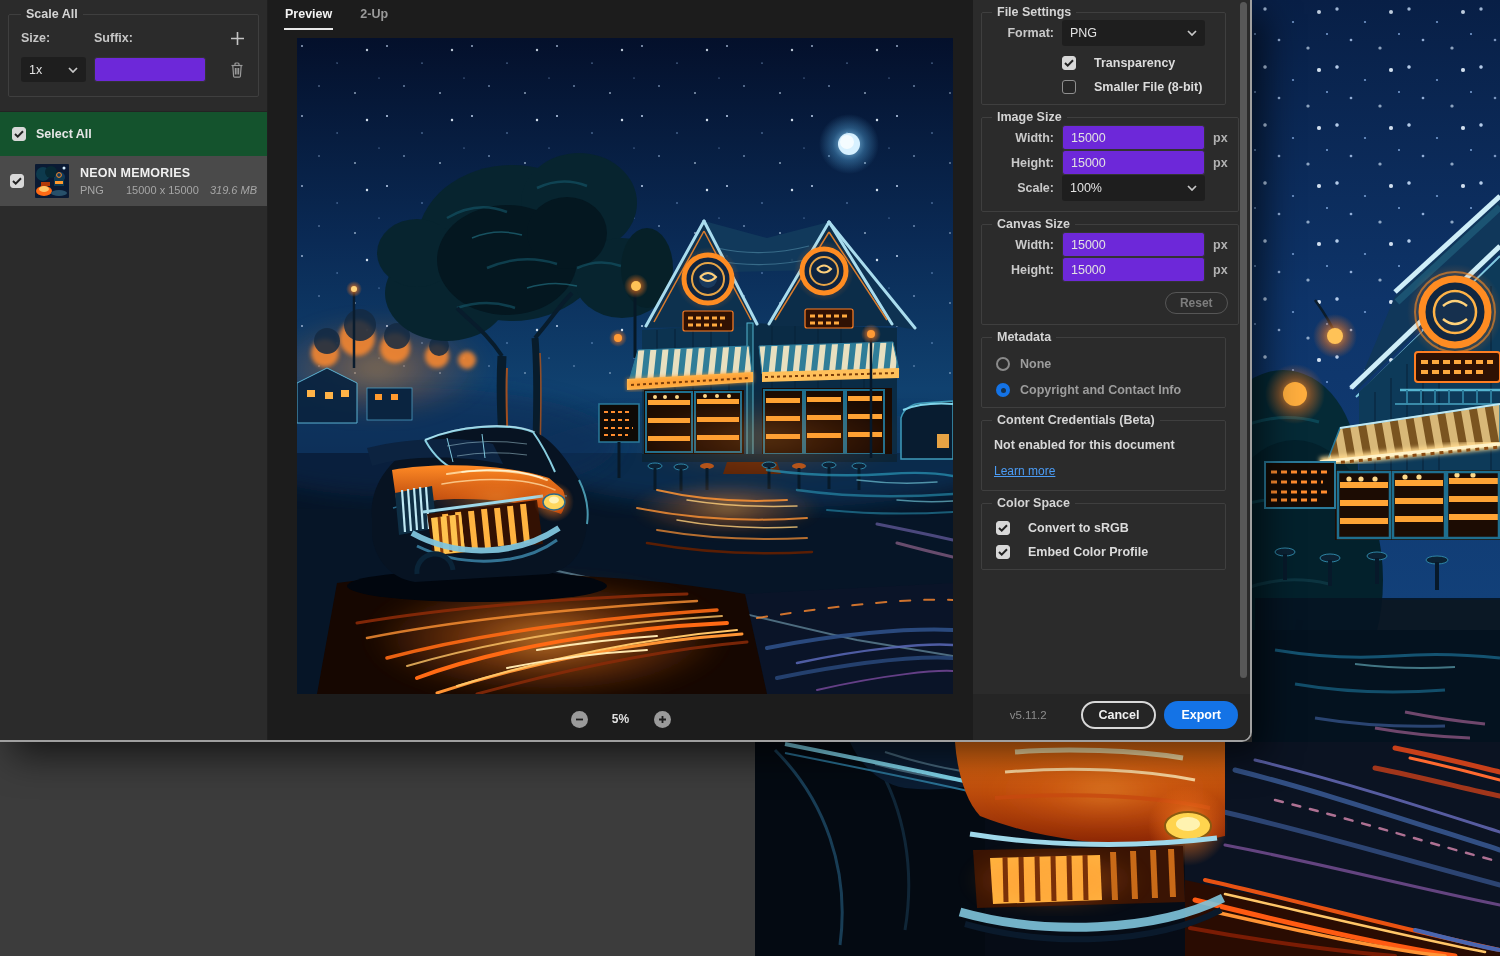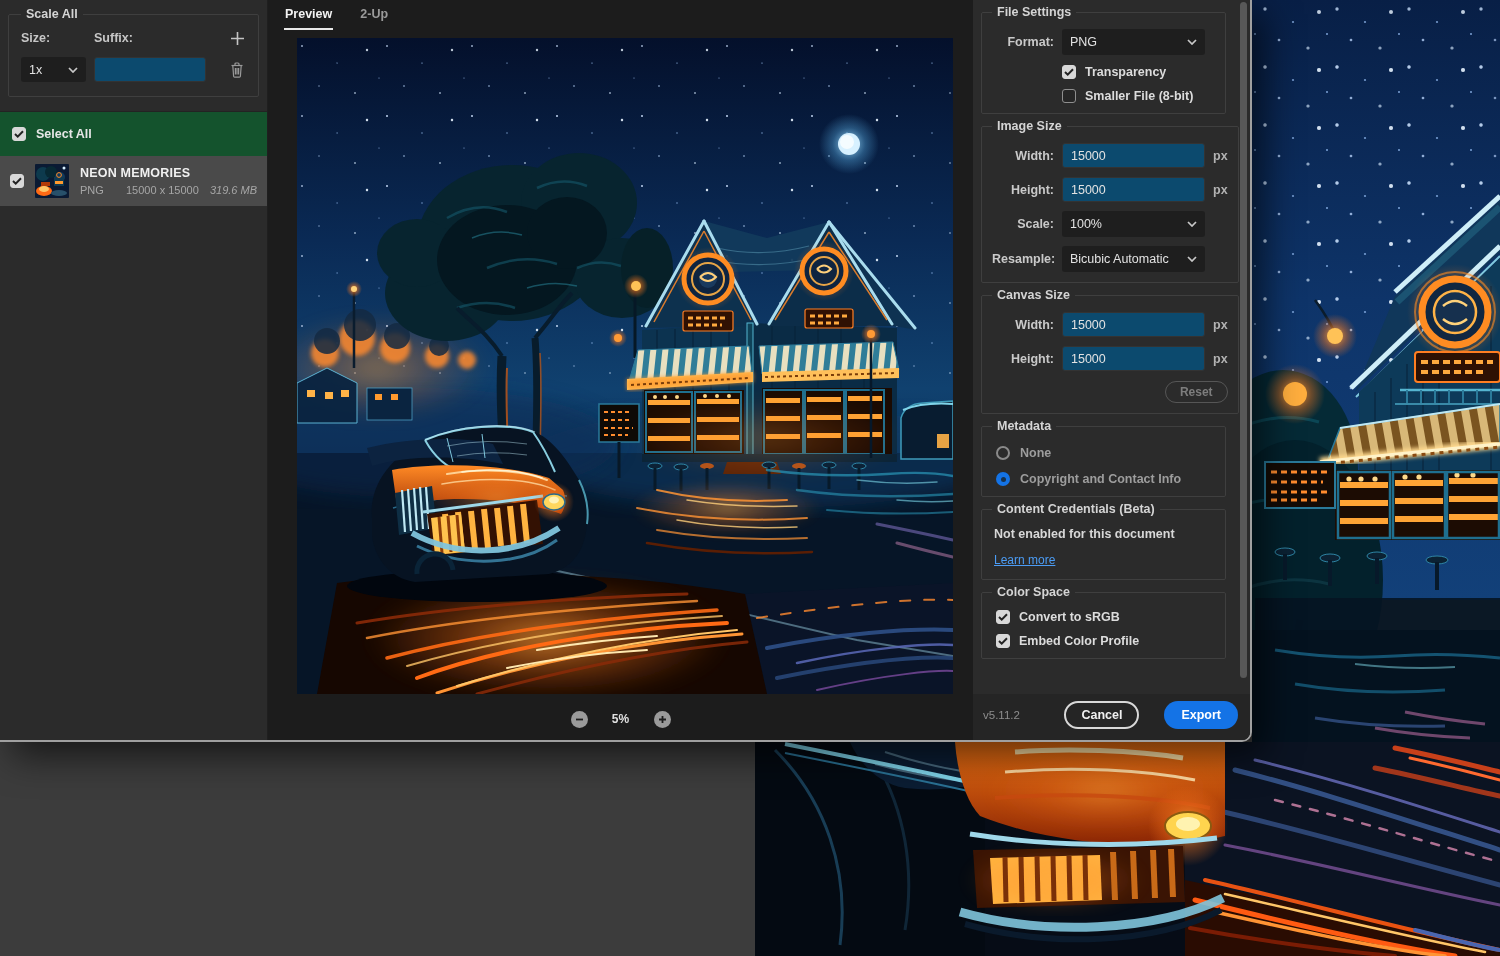--- a/index.html
+++ b/index.html
@@ -21,21 +21,21 @@
   legend{ font-size:12.5px; font-weight:700; color:#d4d4d4; padding:0 5px; }
   .scale-group{ margin:7px 8px 0 8px; padding:2px 12px 14px 12px; }
   .sg-row1{ display:flex; align-items:center; margin-top:6px; font-size:12.5px; color:#c6c6c6; font-weight:700;}
   .sg-size-lbl{ width:73px; }
   .sg-suffix-lbl{ flex:1; }
   .iconbtn{ width:18px; height:18px; display:flex; align-items:center; justify-content:center; cursor:pointer; }
   .sg-row2{ display:flex; align-items:center; margin-top:10px; }
   .dd{ background:#1e1e1e; border-radius:3px; height:25px; display:flex; align-items:center;
     justify-content:space-between; padding:0 8px; color:#e2e2e2; font-size:12.5px; cursor:pointer; }
   .dd-size{ width:65px; margin-right:8px; }
-  .txtinput{ background:#0c4a6e; border:1px solid #333; border-radius:3px; height:25px; color:#e2e2e2;
+  .txtinput{ background:#6d28d9; border:1px solid #333; border-radius:3px; height:25px; color:#e2e2e2;
     font-size:12.5px; padding:0 8px; outline:none; font-family:inherit; }
   .suffix-input{ width:112px; flex:none; }
   .sg-row2 .spacer{ flex:1; }
   .list-region{ margin-top:14px; border-top:1px solid #232323; background:#14532d; }
   .selall-row{ display:flex; align-items:center; gap:10px; padding:15px 12px; }
   .selall-lbl{ font-size:12.5px; color:#e6e6e6; font-weight:700; }
   .file-row{ display:flex; align-items:center; gap:11px; padding:8px 10px; height:50px; background:#4a4a4a; cursor:pointer; }
   .thumb{ width:34px; height:34px; flex:none; border-radius:1px; overflow:hidden; }
   .fileinfo{ flex:1; min-width:0; }
   .fname{ font-size:12.5px; color:#f0f0f0; font-weight:700; letter-spacing:.2px; }
@@ -64,37 +64,37 @@
   .pstage{ flex:1; position:relative; }
   .art-main{ position:absolute; left:29px; top:8px; width:656px; height:656px; }
   .zoombar{ height:42px; flex:none; display:flex; align-items:center; justify-content:center; gap:20px; }
   .zbtn{ width:17px; height:17px; border-radius:50%; background:#9a9a9a; display:flex; align-items:center;
     justify-content:center; cursor:pointer; }
   .zoomlvl{ font-size:12px; color:#e0e0e0; font-weight:700; min-width:26px; text-align:center; }
 
   
   .rpanel{ width:277px; flex:none; position:relative; background:#2b2b2b; }
   .sec{ margin:5px 24px 0 8px; padding:1px 10px 10px 10px; }
-  .frow{ display:flex; align-items:center; margin-top:9px; }
+  .frow{ display:flex; align-items:center; margin-top:0; }
   .flabel{ width:62px; text-align:right; margin-right:8px; color:#c9c9c9; font-size:12.5px; font-weight:700; flex:none;}
   .fctl{ width:143px; flex:none; }
   .ddc{ height:26px; }
   .unit{ margin-left:8px; color:#b2b2b2; font-size:12.5px; font-weight:700; }
-  .cbrow{ display:flex; align-items:center; gap:9px; margin:10px 0 0 70px; }
+  .cbrow{ display:flex; align-items:center; gap:18px; margin:10px 0 0 70px; }
   .cbrow.l0{ margin-left:4px; }
   .cblbl{ font-size:12.5px; color:#dcdcdc; font-weight:700; }
   .radrow{ display:flex; gap:10px; margin:12px 0 0 4px; }
   .radlbl{ font-size:12.5px; color:#9d9d9d; font-weight:700; }
   .reset-row{ display:flex; justify-content:flex-end; margin-top:10px; }
   .reset-btn{ height:22px; padding:0 14px; border:1.5px solid #565656; border-radius:12px; background:transparent;
     color:#7d7d7d; font-size:12px; font-weight:700; display:flex; align-items:center; cursor:default; }
   .cc-status{ font-size:12.5px; color:#d8d8d8; font-weight:700; margin:10px 0 0 2px; }
   .cc-link{ font-size:12px; color:#4b9cf5; text-decoration:underline; margin:12px 0 2px 2px; display:inline-block; cursor:pointer; }
   .rfooter{ position:absolute; left:0; right:0; bottom:0; height:46px; background:#252525;
-    display:flex; align-items:center; padding:0 12px 4px 10px; gap:25px; }
+    display:flex; align-items:center; padding:0 12px 4px 10px; gap:8px;text-align:center; }
   .version{ font-size:11.5px; color:#8d8d8d; flex:1; }
   .btn{ height:28px; border-radius:15px; display:flex; align-items:center; justify-content:center;
     font-size:12.5px; font-weight:700; cursor:pointer; }
   .btn-cancel{ border:2px solid #d8d8d8; color:#f0f0f0; padding:0 15px; background:transparent; }
   .btn-export{ background:#1473e6; color:#fff; padding:0 17px; }
   .vscroll{ position:absolute; right:3px; top:2px; width:7px; height:676px; border-radius:4px; background:#585858; cursor:pointer; }
 </style>
 </head>
 <body>
 
@@ -800,29 +800,20 @@
         </div>
         <div class="frow">
           <span class="flabel">Scale:</span>
           <div class="dd ddc fctl">
             <span>100%</span>
             <svg width="10" height="6" viewBox="0 0 10 6">
                 <path d="M1 1 L5 5 L9 1" stroke="#c8c8c8" stroke-width="1.7" fill="none"></path>
               </svg>
           </div>
         </div>
-        <div class="frow">
-          <span class="flabel">Resample:</span>
-          <div class="dd ddc fctl">
-            <span>Bicubic Automatic</span>
-            <svg width="10" height="6" viewBox="0 0 10 6">
-                <path d="M1 1 L5 5 L9 1" stroke="#c8c8c8" stroke-width="1.7" fill="none"></path>
-              </svg>
-          </div>
-        </div>
       </fieldset>
 
       <fieldset class="sec">
         <legend>Canvas Size</legend>
         <div class="frow">
           <span class="flabel">Width:</span>
           <input class="txtinput fctl" value="15000" style="">
           <span class="unit">px</span>
         </div>
         <div class="frow">

